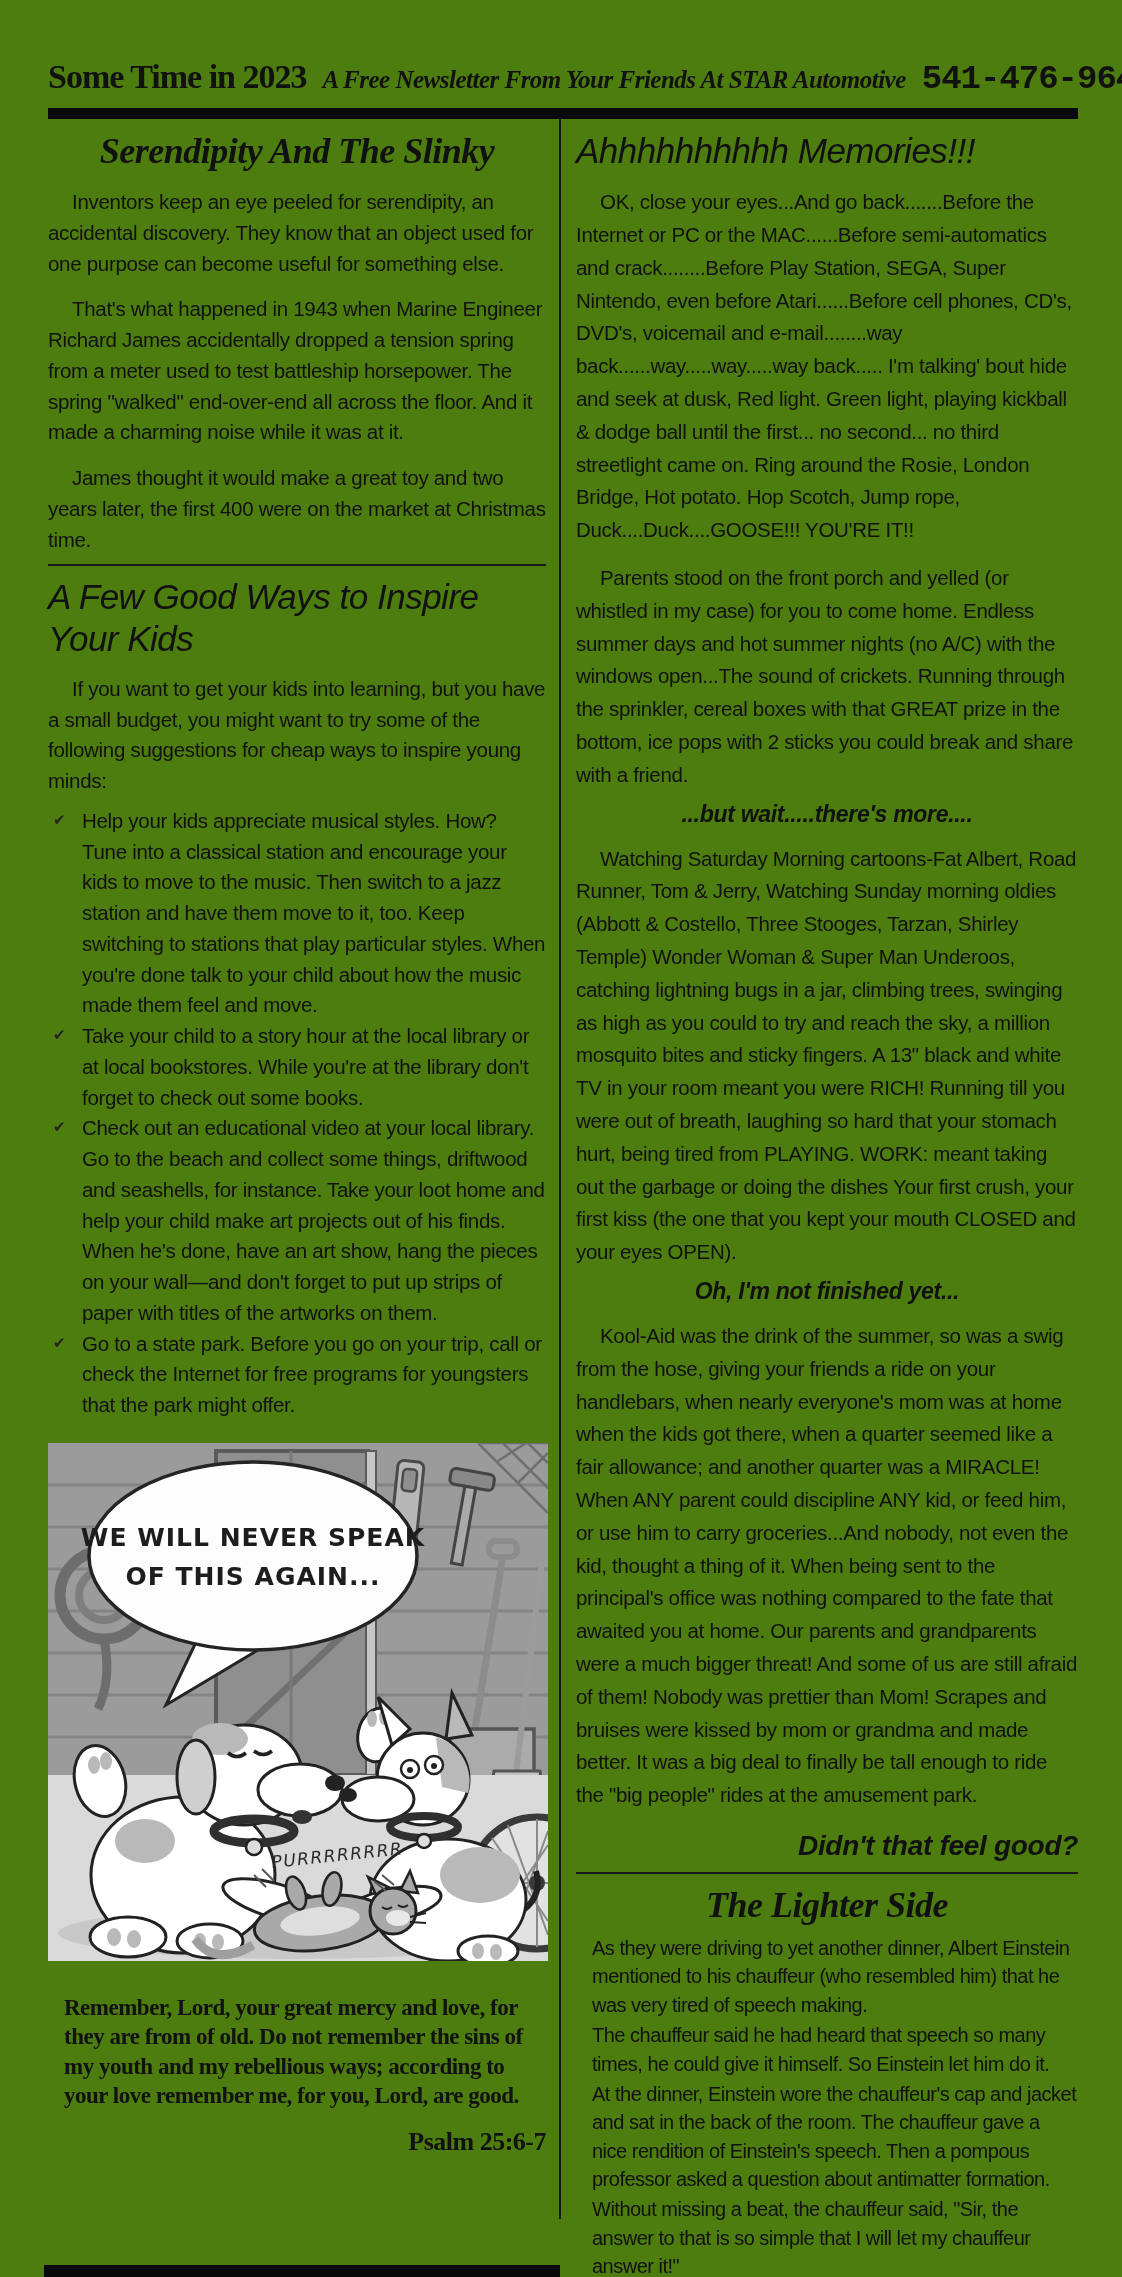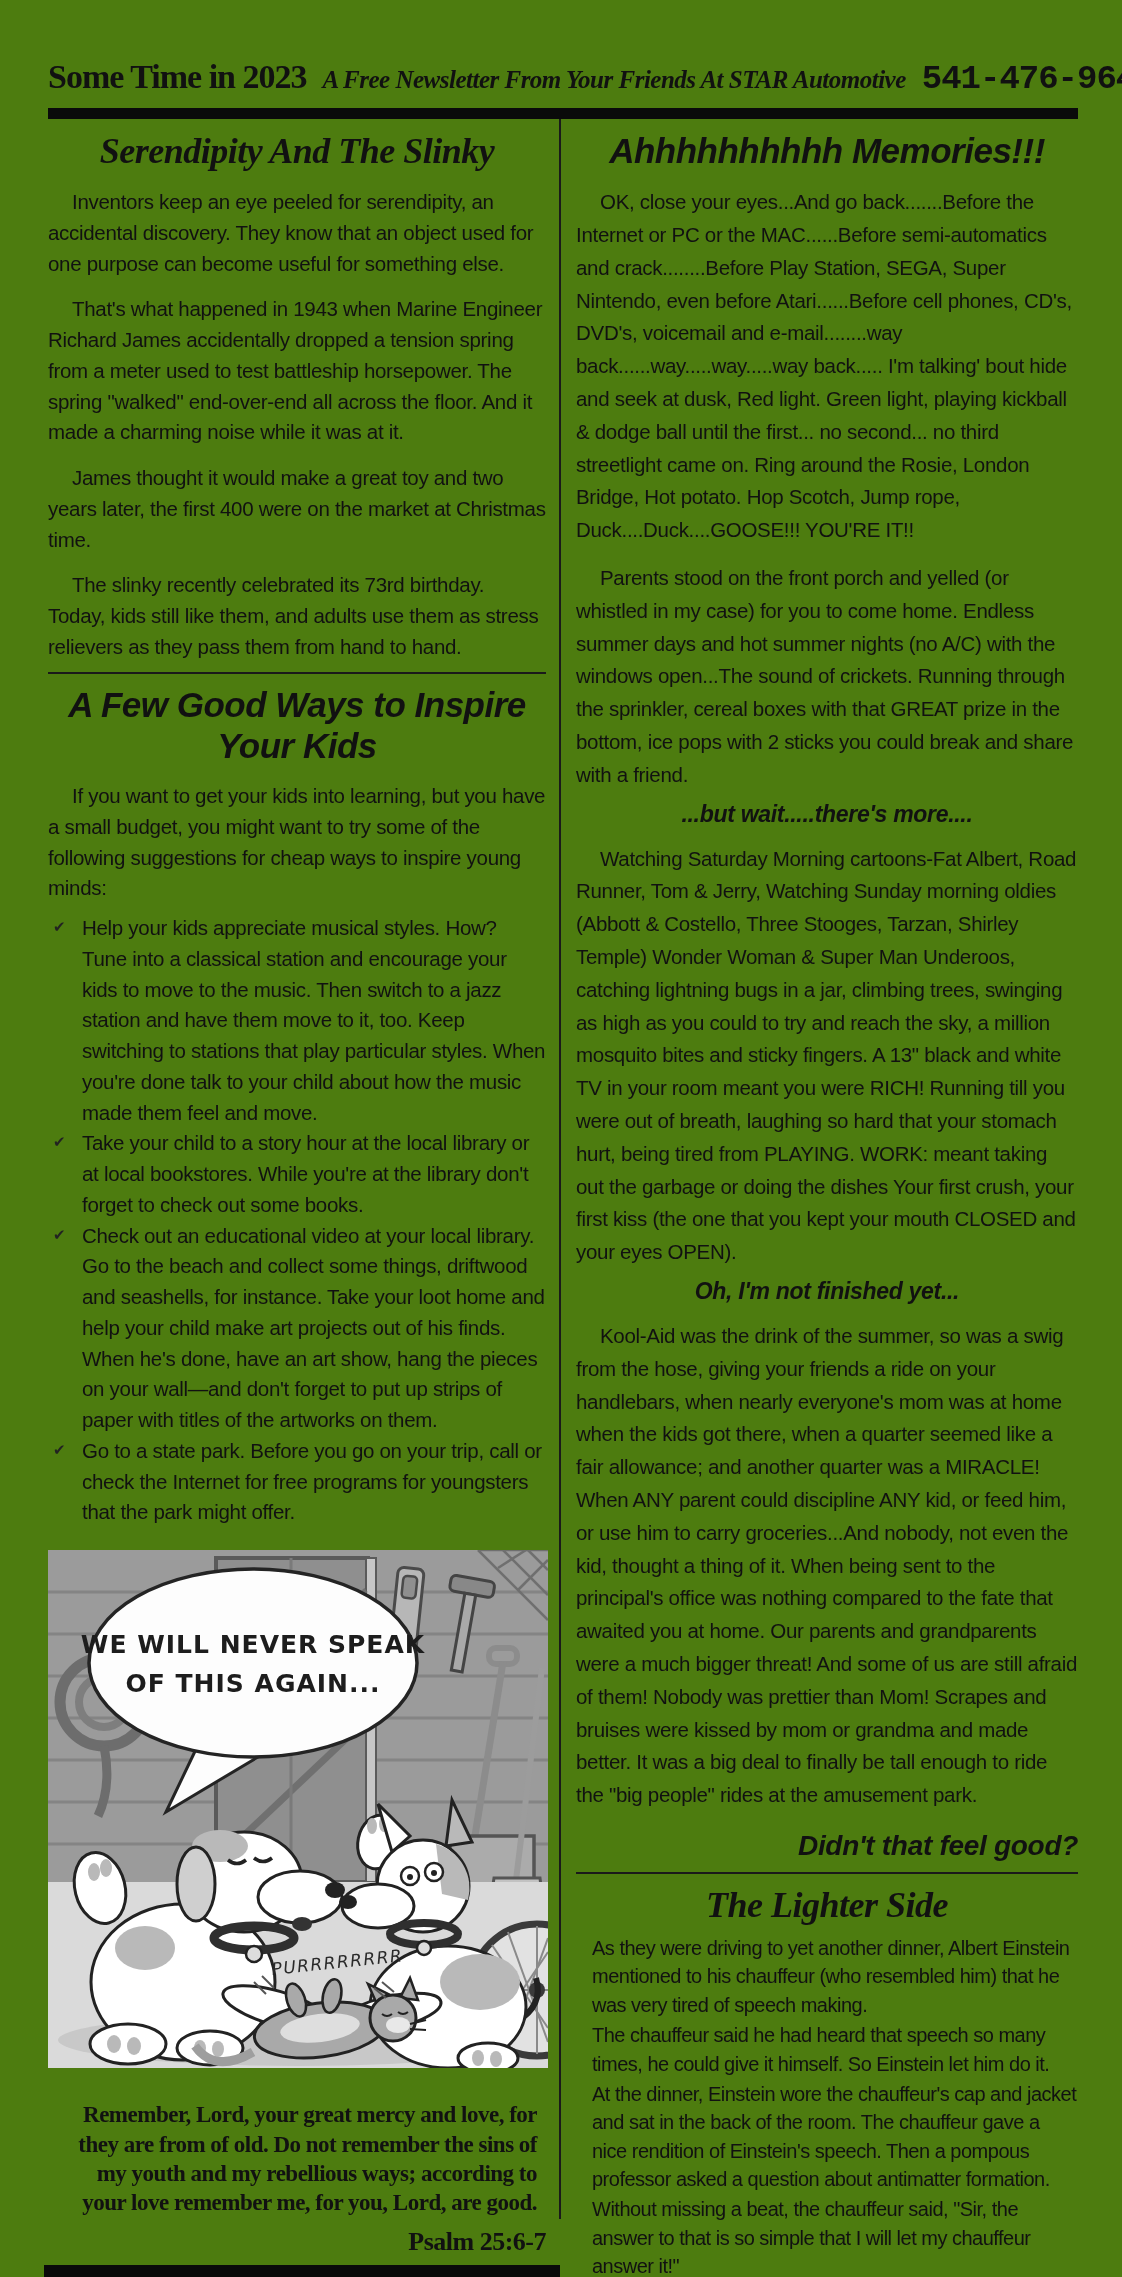--- a/index.html
+++ b/index.html
@@ -13,36 +13,36 @@
                 font-size:25px;letter-spacing:-0.5px;padding:0 16px;}
   .mast-phone{font-family:Liberation Mono, monospace;font-weight:bold;font-size:34px;letter-spacing:-1px;}
   .header-rule{position:absolute;top:108px;left:48px;width:1030px;height:11px;background:#0a0a0a;}
   .column-divider{position:absolute;top:119px;left:559px;width:2px;height:2100px;background:#1a1a1a;}
   
   .col{position:absolute;top:126px;}
   .col-left{left:48px;width:498px;}
   .col-right{left:576px;width:502px;}
   .serif-h{font-family:"Liberation Serif",serif;font-weight:bold;font-style:italic;
            font-size:36px;text-align:center;margin:4px 0 8px 0;letter-spacing:-0.5px;}
-  .sans-h{font-family:"Liberation Sans",sans-serif;font-weight:bold;font-style:italic;
-          font-size:35px;text-align:center;margin:4px 0 10px 0;line-height:1.18;letter-spacing:-0.5px;}
+  .sans-h{font-family:"Liberation Sans",sans-serif;font-weight:normal;font-style:italic;
+          font-size:35px;margin:4px 0 10px 0;line-height:1.18;letter-spacing:-0.5px;}
   .body{font-size:20.5px;line-height:1.5;letter-spacing:-0.3px;margin:15px 0 9px 0;}
   .indent{text-indent:24px;}
   .col-right .body{line-height:1.6;}
   .thin-rule{border:none;border-top:2px solid #1a1a1a;margin:8px 0 10px 0;}
   
   .bullet-item{position:relative;padding-left:34px;font-size:20.5px;line-height:1.5;
                letter-spacing:-0.3px;margin:0;}
   .check{position:absolute;left:5px;top:3px;font-size:15px;color:#222;}
   
   .cartoon-fig{margin:22px 0 0 0;width:500px;}
   .cartoon-fig svg{display:block;}
   
   .psalm{margin-top:32px;font-family:"Liberation Serif",serif;font-weight:bold;}
-  .psalm p{font-size:23px;line-height:1.28;text-align:right;margin:9px;letter-spacing:-0.5px;}
+  .psalm p{font-size:23px;line-height:1.28;text-align:left;margin:16px;letter-spacing:-0.5px;}
   .psalm-cite{font-size:26px;text-align:right;margin-top:6px;letter-spacing:-0.5px;}
   
   .mem-sub{font-weight:bold;font-style:italic;font-size:23px;text-align:center;
            margin:8px 0 8px 0;letter-spacing:-0.3px;}
   .mem-sub-big{font-size:28px;margin:18px 0 10px 0;text-align:right;}
   .mem-closing{font-weight:bold;font-size:23px;text-align:center;line-height:1.35;
                letter-spacing:-0.4px;margin:0 0 14px 0;}
   .lighter p{font-size:20px;line-height:1.42;letter-spacing:-0.5px;margin:0 0 2px 16px;}
   
   .bottom-bar{position:absolute;left:44px;bottom:0;width:516px;height:12px;background:#0a0a0a;}
@@ -60,21 +60,20 @@
   <div class="header-rule"></div>
   <div class="column-divider"></div>
 
   <section class="col col-left">
 
     <article>
       <h1 class="serif-h">Serendipity And The Slinky</h1>
       <p class="body indent">Inventors keep an eye peeled for serendipity, an accidental discovery. They know that an object used for one purpose can become useful for something else.</p>
       <p class="body indent">That's what happened in 1943 when Marine Engineer Richard James accidentally dropped a tension spring from a meter used to test battleship horsepower. The spring "walked" end-over-end all across the floor. And it made a charming noise while it was at it.</p>
       <p class="body indent">James thought it would make a great toy and two years later, the first 400 were on the market at Christmas time.</p>
-      <p class="body indent">The slinky recently celebrated its 73rd birthday. Today, kids still like them, and adults use them as stress relievers as they pass them from hand to hand.</p>
     </article>
 
     <hr class="thin-rule">
 
     <article>
       <h2 class="sans-h">A Few Good Ways to Inspire Your Kids</h2>
       <p class="body indent">If you want to get your kids into learning, but you have a small budget, you might want to try some of the following suggestions for cheap ways to inspire young minds:</p>
       <div>
         <p class="bullet-item">
           <span class="check">✔</span>

